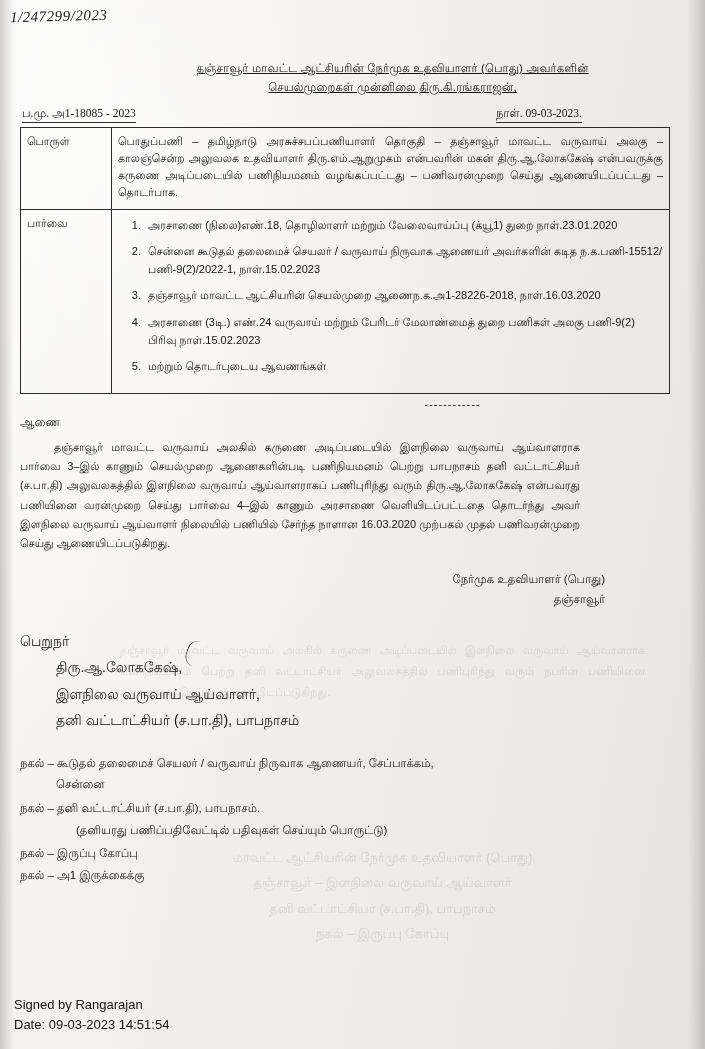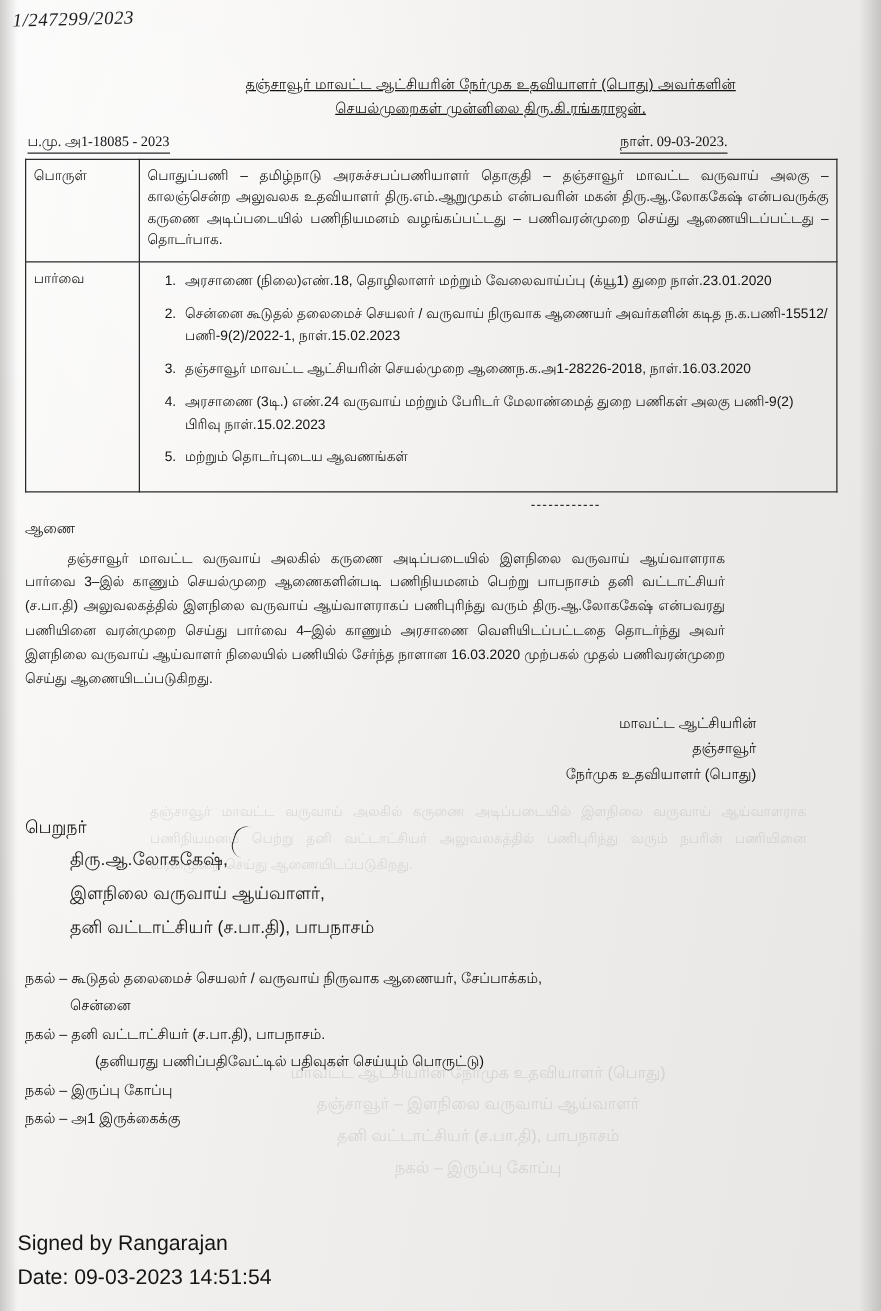--- a/index.html
+++ b/index.html
@@ -207,21 +207,21 @@
     font-size: 13px;
     line-height: 1.95;
     color: rgba(90,88,85,0.17);
     pointer-events: none;
     text-align: center;
   }
   .footer {
     position: absolute;
     left: 14px;
     bottom: 14px;
-    font-size: 17px;
+    font-size: 13px;
     line-height: 1.55;
     color: #141414;
   }
   .footer div { white-space: nowrap; }
 </style>
 </head>
 <body>
 
 <div class="page">
 
@@ -258,23 +258,22 @@
       </tbody>
     </table>
 
     <div class="dashes">------------</div>
 
     <div class="order-head">ஆணை</div>
 
     <div class="body-para">தஞ்சாவூர் மாவட்ட வருவாய் அலகில் கருணை அடிப்படையில் இளநிலை வருவாய் ஆய்வாளராக பார்வை 3–இல் காணும் செயல்முறை ஆணைகளின்படி பணிநியமனம் பெற்று பாபநாசம் தனி வட்டாட்சியர் (ச.பா.தி) அலுவலகத்தில் இளநிலை வருவாய் ஆய்வாளராகப் பணிபுரிந்து வரும் திரு.ஆ.லோககேஷ் என்பவரது பணியினை வரன்முறை செய்து பார்வை 4–இல் காணும் அரசாணை வெளியிடப்பட்டதை தொடர்ந்து அவர் இளநிலை வருவாய் ஆய்வாளர் நிலையில் பணியில் சேர்ந்த நாளான 16.03.2020 முற்பகல் முதல் பணிவரன்முறை செய்து ஆணையிடப்படுகிறது.</div>
 
     <div class="sign-block">
-      <div>மாவட்ட ஆட்சியரின்</div>
+      <div>நேர்முக உதவியாளர் (பொது)</div>
       <div>தஞ்சாவூர்</div>
-      <div>நேர்முக உதவியாளர் (பொது)</div>
     </div>
 
     <div class="to-block">
       <div class="to-label">பெறுநர்</div>
       <div class="to-indent">
         <span>திரு.ஆ.லோககேஷ்,</span>
         <span class="sig-scribble"></span>
       </div>
       <div class="to-indent">இளநிலை வருவாய் ஆய்வாளர்,</div>
       <div class="to-indent">தனி வட்டாட்சியர் (ச.பா.தி), பாபநாசம்</div>

